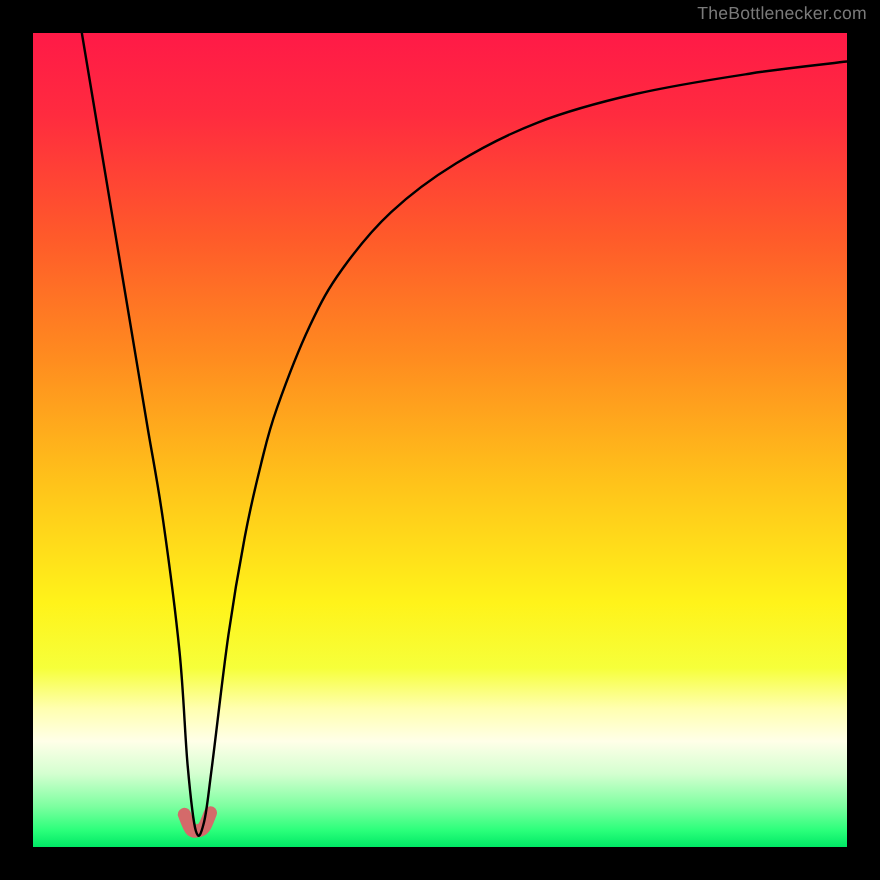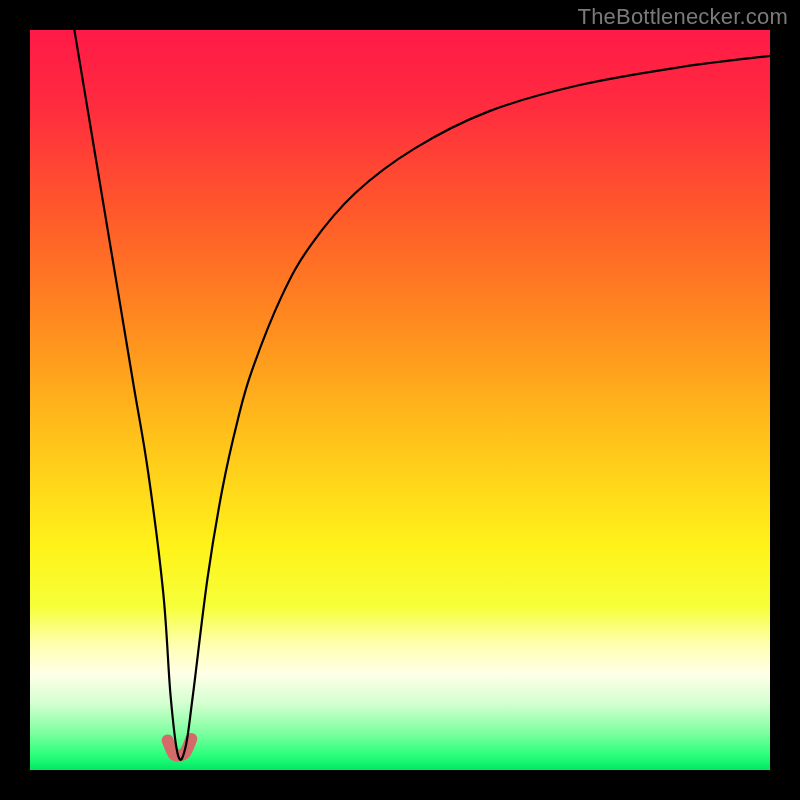--- a/index.html
+++ b/index.html
@@ -17,21 +17,21 @@
     top: 0;
     width: 800px;
     height: 800px;
     background: #000;
   }
   .watermark {
     position: absolute;
     top: 4px;
     right: 12px;
     color: #7a7a7a;
-    font-size: 22px;
+    font-size: 16px;
     font-weight: 400;
     letter-spacing: 0.2px;
     user-select: none;
   }
   .plot {
     position: absolute;
     left: 30px;
     top: 30px;
     width: 740px;
     height: 740px;

